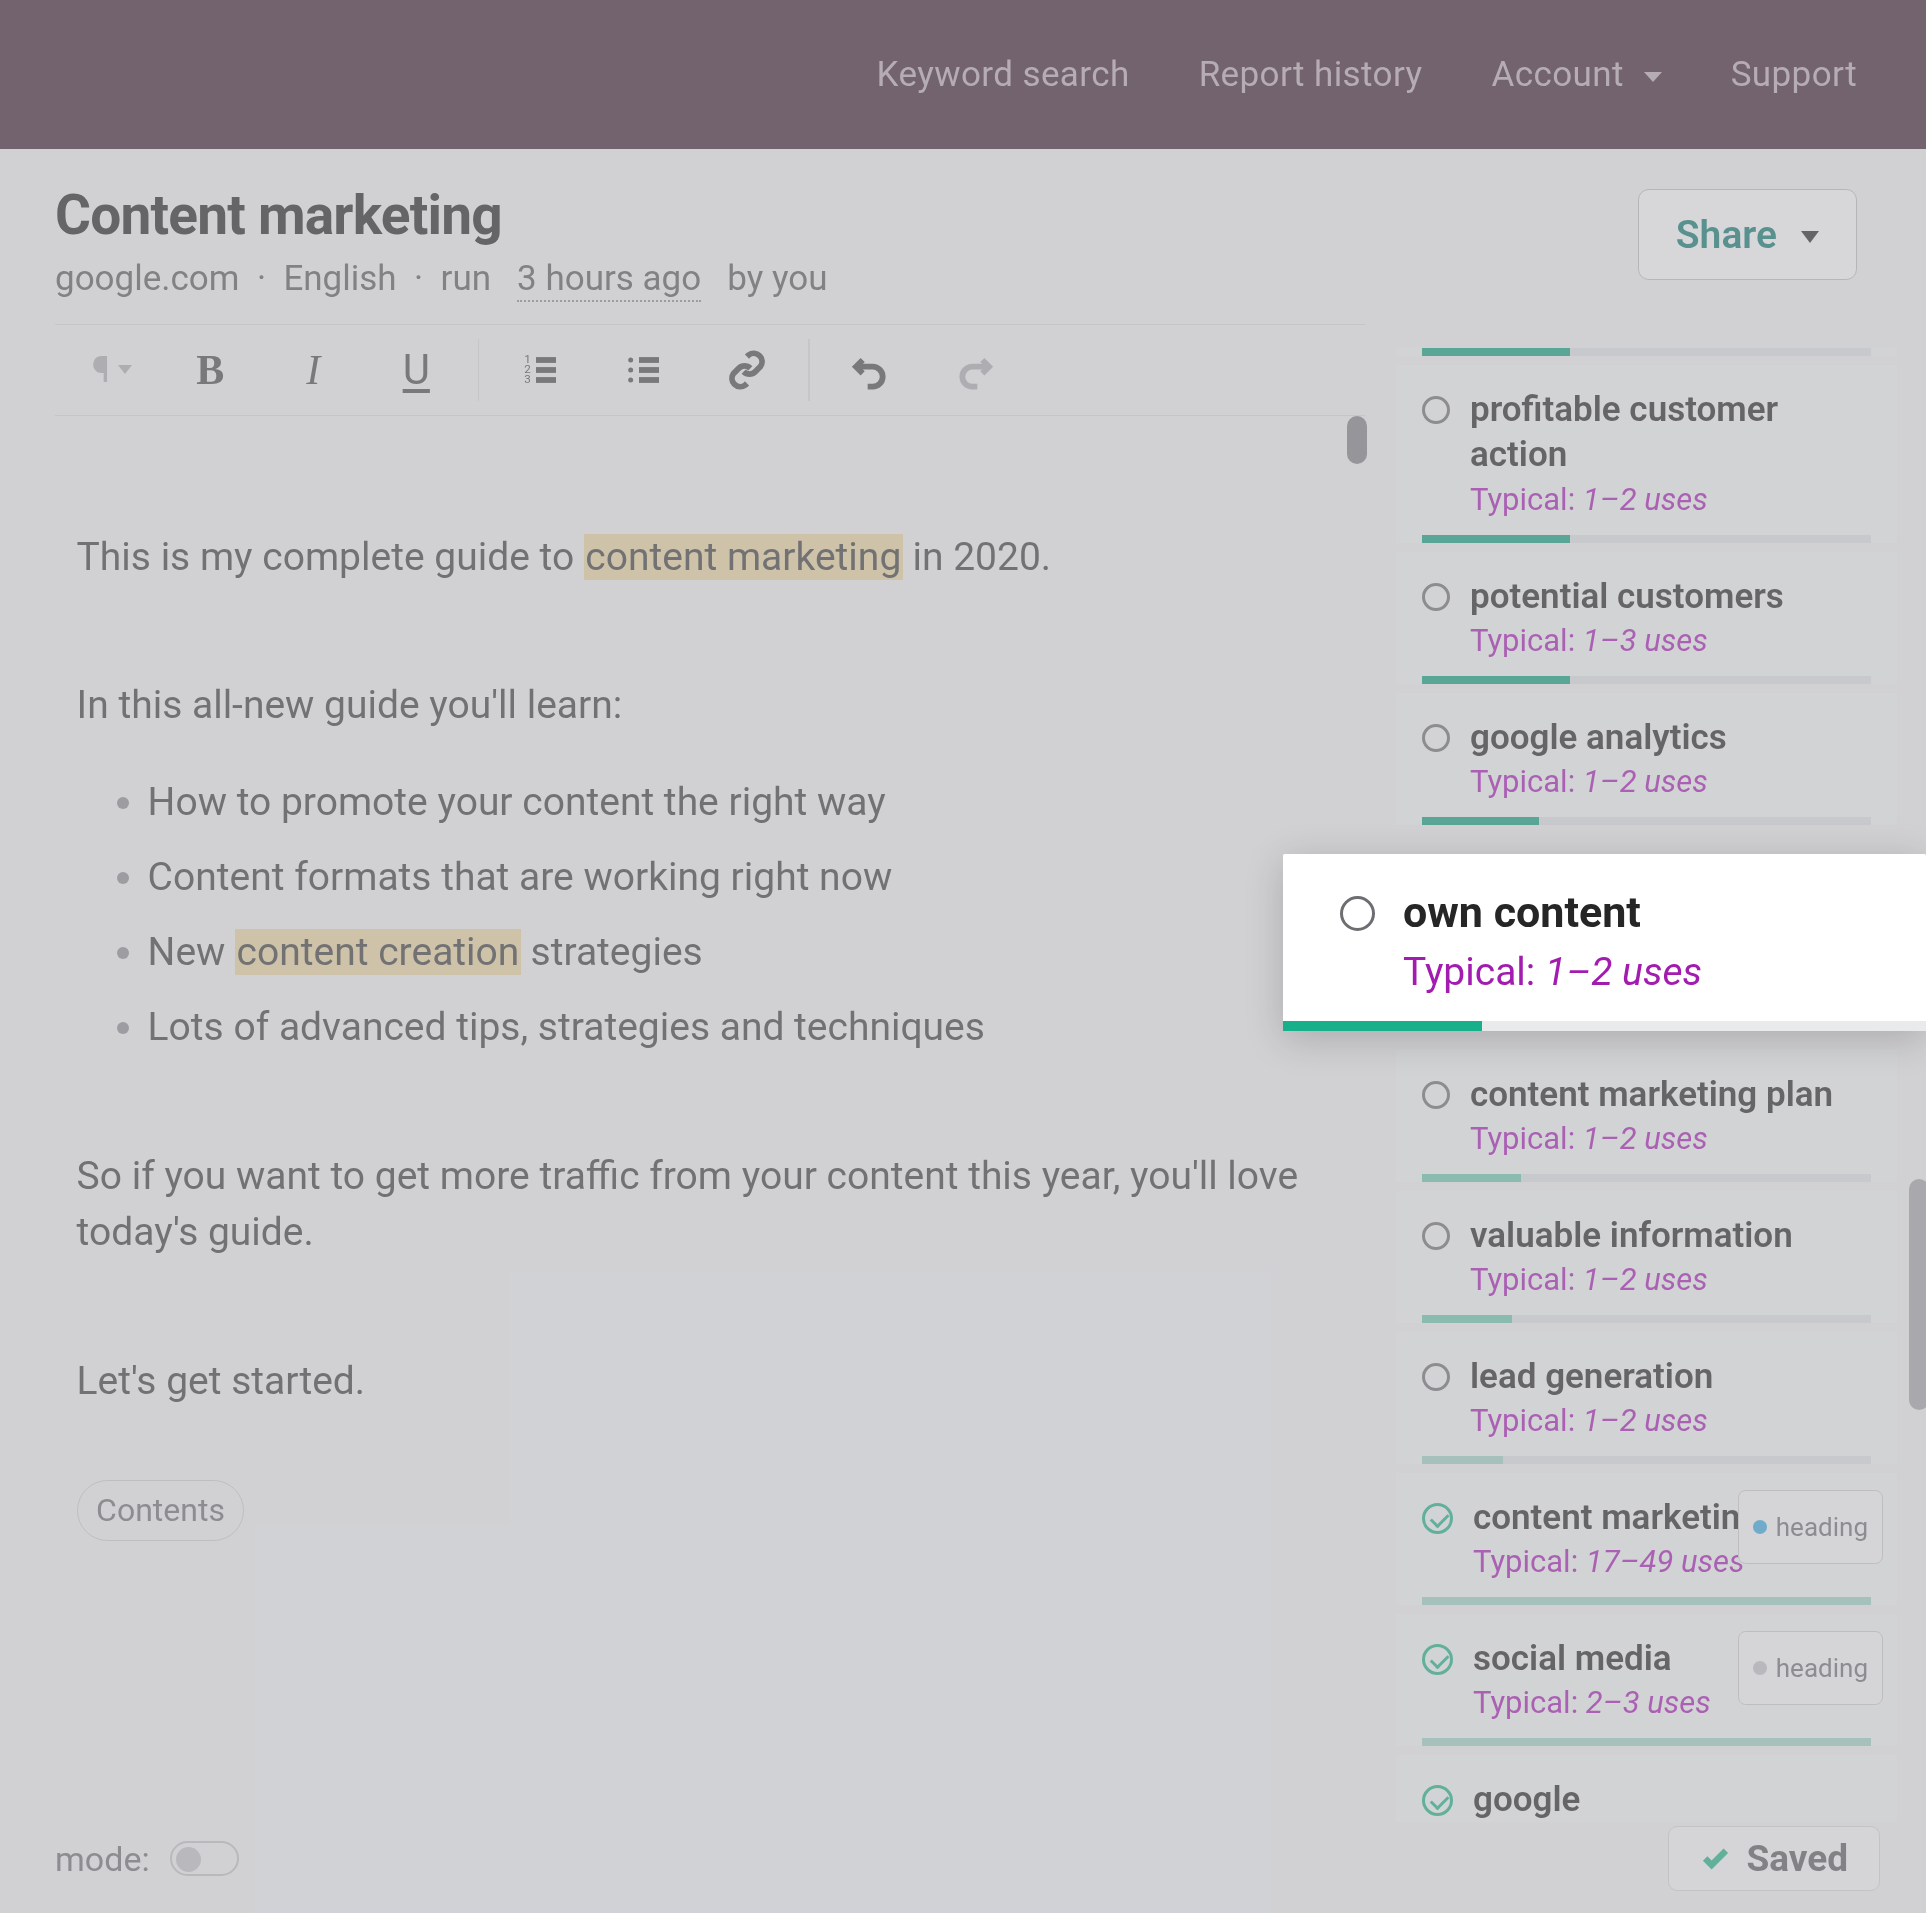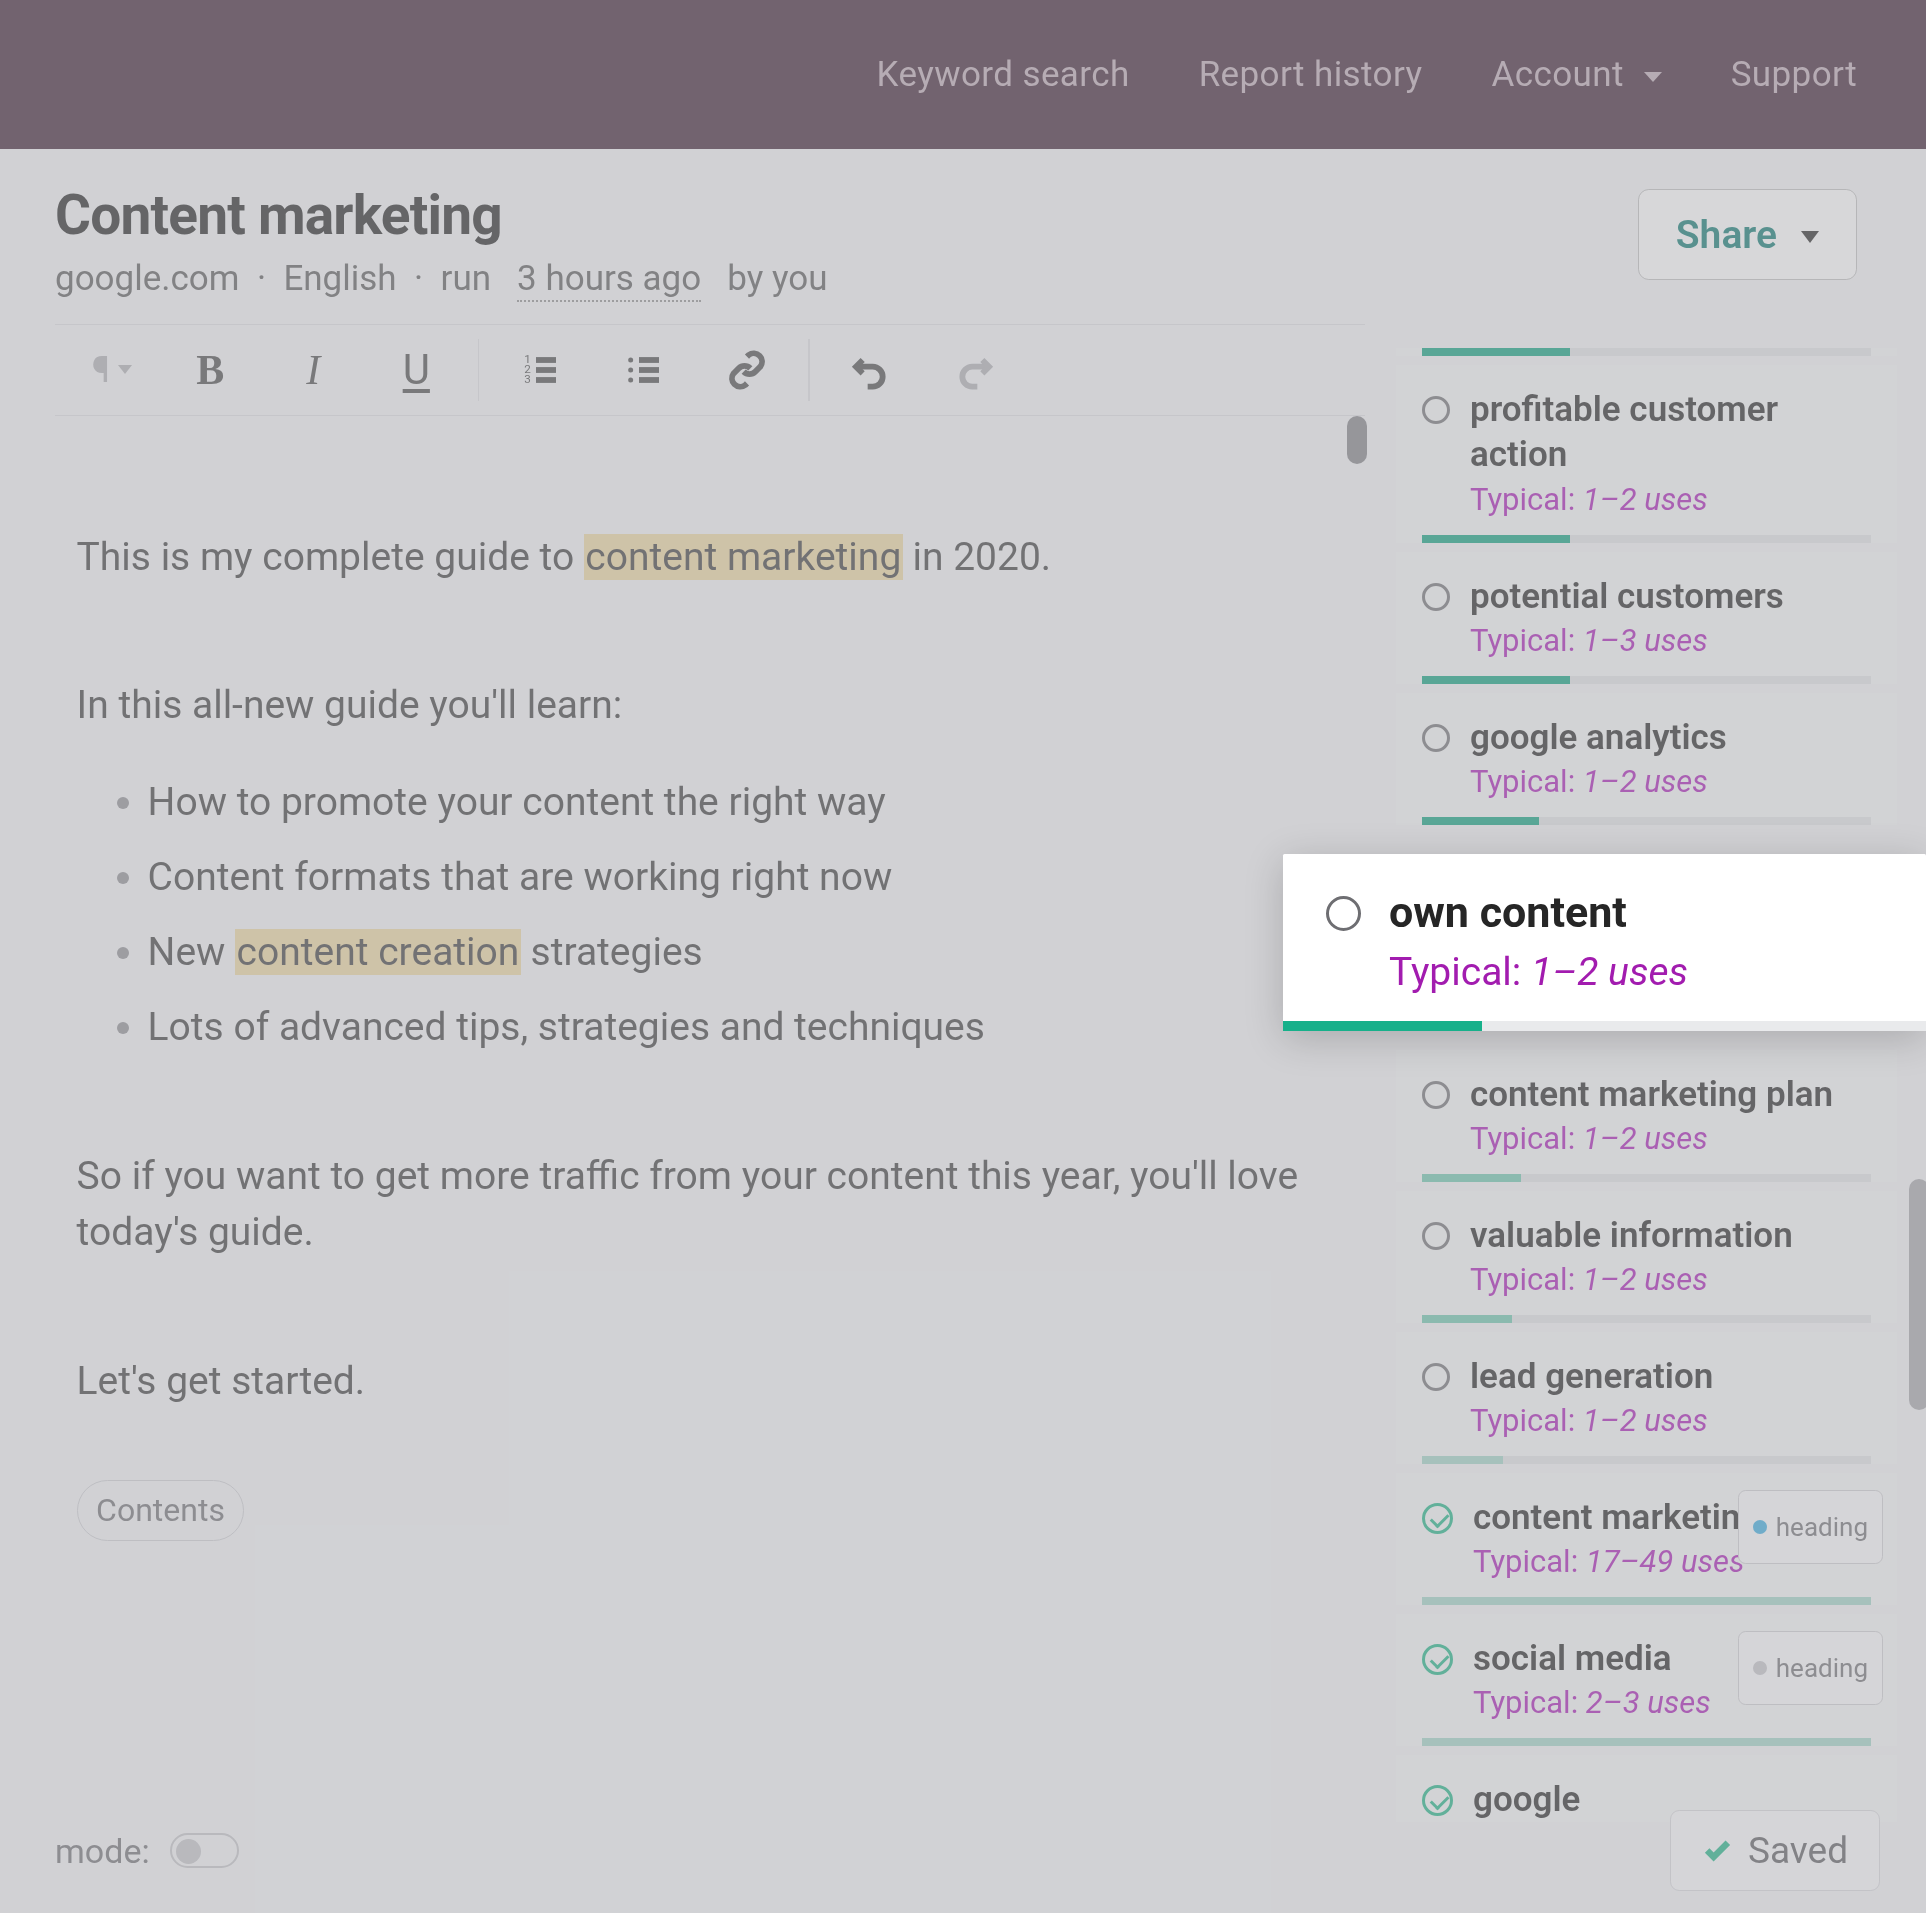--- a/index.html
+++ b/index.html
@@ -196,23 +196,23 @@
     position: absolute;
     left: 4.6px; top: 3.1px;
     width: 25px; height: 25px;
     background: #bdbdc1;
     border-radius: 50%;
   }
   .saved {
     display: flex; align-items: center; gap: 15.4px;
     border: 1.5px solid #d0d0d4;
     border-radius: 9.2px;
-    padding: 18px 31px;
+    padding: 10px 31px;
     font-size: 37px;
-    font-weight: 400;
+    font-weight: 700;
     color: #5a5a5e;
     background: #f1f1f3;
   }
   .saved svg { width: 31px; height: 31px; stroke: #1fae82; stroke-width: 5; fill: none; }
 
   
   .sidebar {
     width: 501px;
     margin-left: 31px;
     position: relative;
@@ -296,21 +296,21 @@
     position: absolute;
     left: 1283px;
     top: 854px;
     width: 643px;
     background: #ffffff;
     box-shadow: 0 7.7px 39px rgba(0,0,0,0.18);
     border-radius: 1.5px;
     padding: 31px 0 0 0;
     z-index: 50;
   }
-  .popout .kw-row { padding: 0 43px; gap: 28px; }
+  .popout .kw-row { padding: 0 57px; gap: 28px; }
   .popout .kw-circle { width: 35px; height: 35px; border-width: 3.9px; margin-top: 10.8px; }
   .popout .kw-label { font-size: 43px; font-weight: 700; }
   .popout .kw-typical { font-size: 39px; margin-top: 7.7px; }
   .popout .kw-bar { margin-top: 26px; height: 10.8px; background: #e9eaec; }
   .popout .kw-bar .fill { background: #17b08a; }
 
   
   .dim {
     position: absolute;
     inset: 0;

